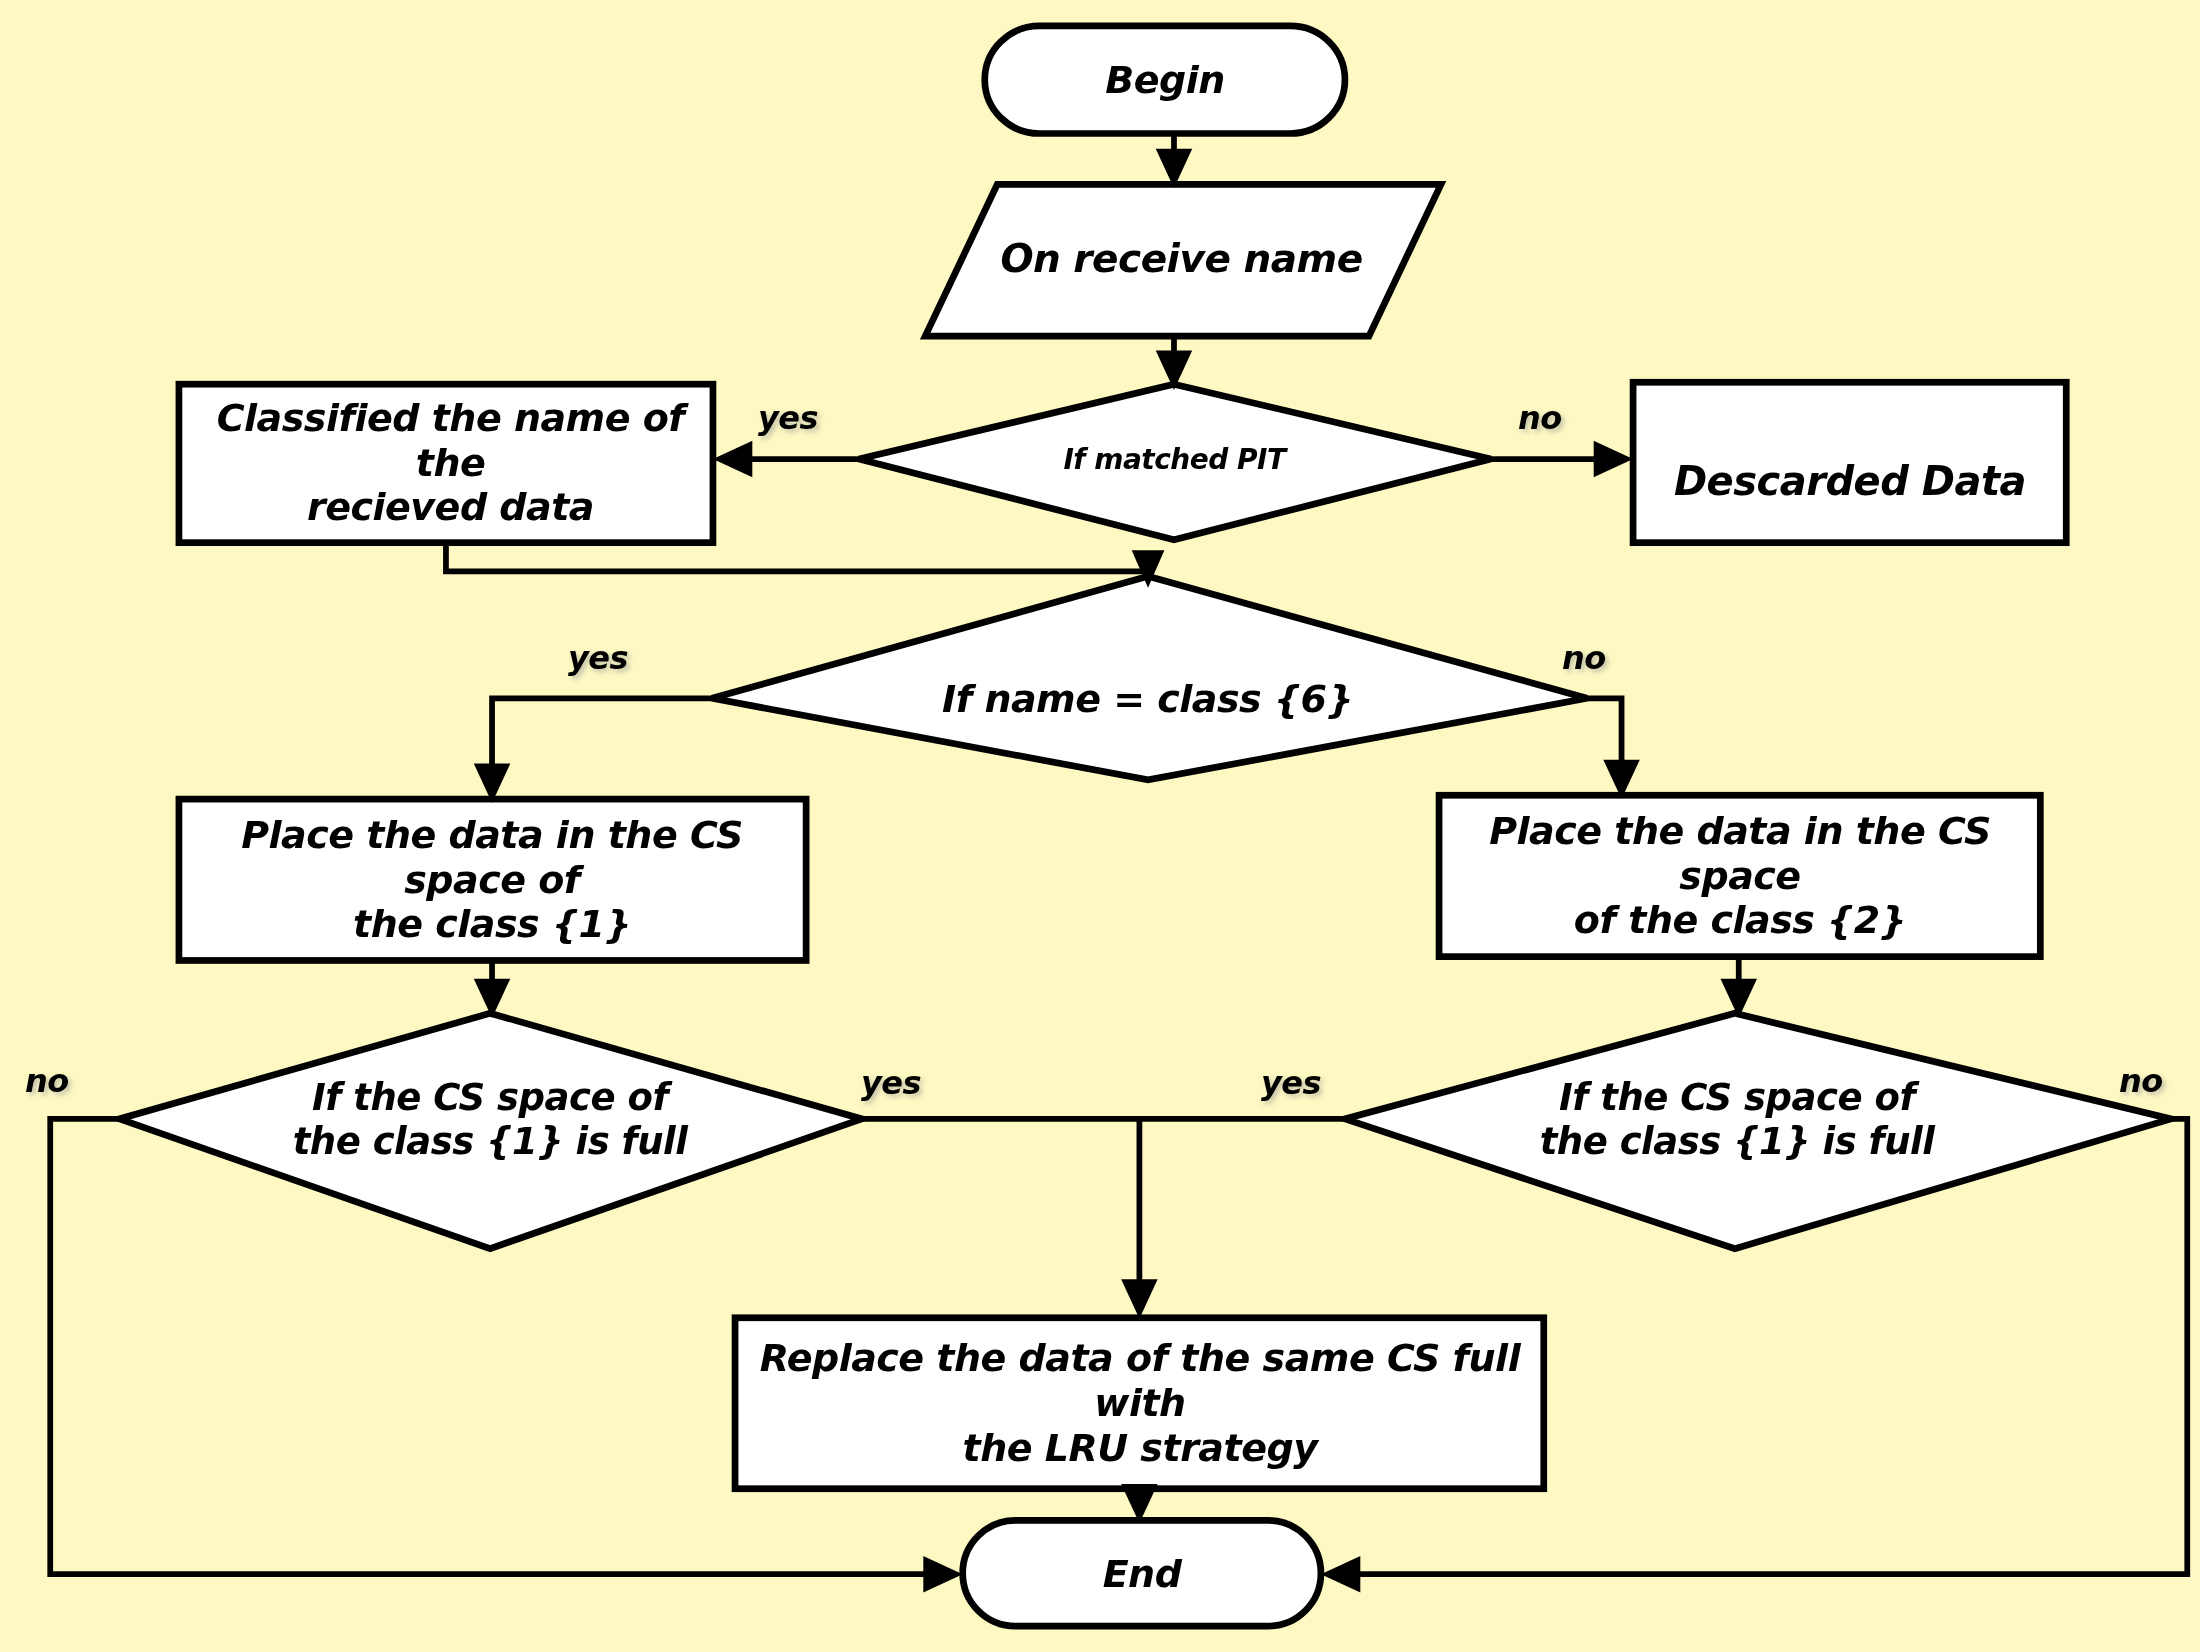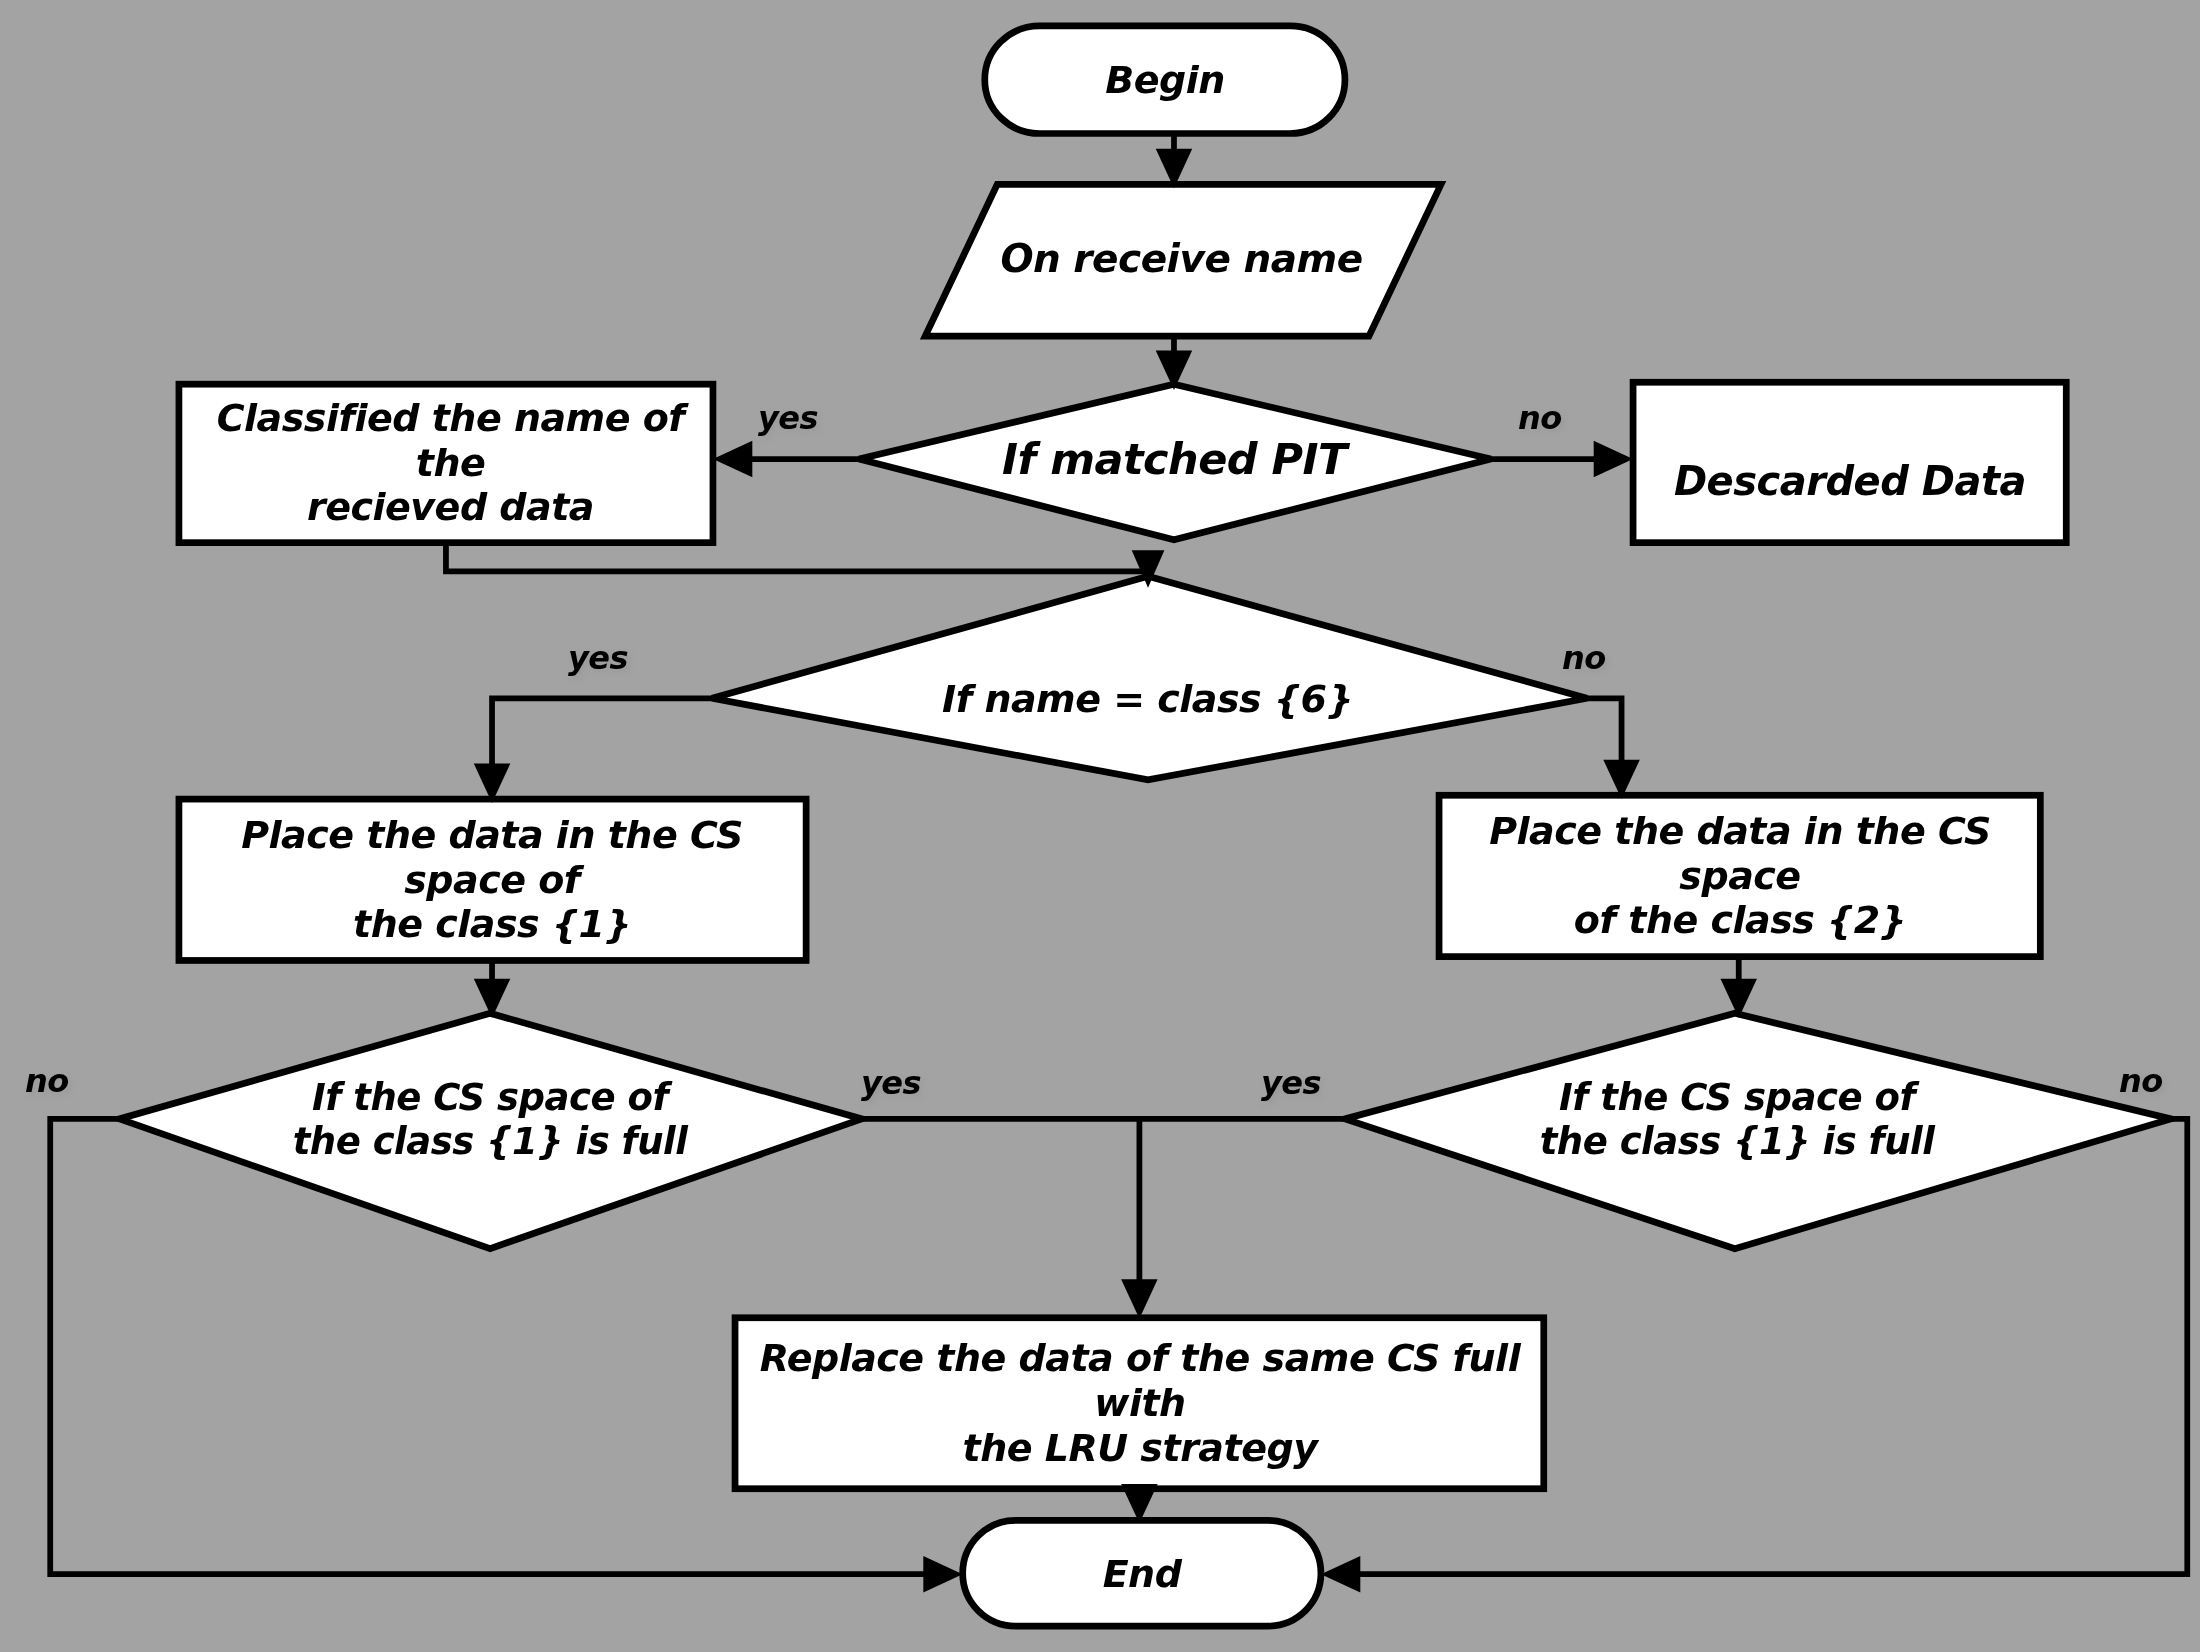--- a/index.html
+++ b/index.html
@@ -4,21 +4,21 @@
 <style>
   html, body {
     margin: 0;
     padding: 0;
     background: #ffffff;
   }
   #flowchart-root {
     position: relative;
     width: 2201px;
     height: 1652px;
-    background: #a3a3a3;
+    background: #fef9c3;
     font-family: "DejaVu Sans", sans-serif;
     overflow: hidden;
   }
   svg#flow-svg {
     position: absolute;
     top: 0;
     left: 0;
     width: 2201px;
     height: 1652px;
     display: block;
@@ -64,21 +64,21 @@
     font-size: 32px;
     letter-spacing: -0.5px;
     text-shadow: 2.9px 2.9px 4.8px rgba(150,150,150,0.55);
     pointer-events: none;
     white-space: nowrap;
   }
   .t-begin   { font-size: 38px; }
   .t-onrecv  { font-size: 39px; }
   .t-class   { font-size: 38px; }
   .t-disc    { font-size: 40px; }
-  .t-pit     { font-size: 43px; }
+  .t-pit     { font-size: 28px; }
   .t-nameq   { font-size: 38px; }
   .t-place   { font-size: 38px; }
   .t-full    { font-size: 37px; }
   .t-replace { font-size: 38px; }
   .t-end     { font-size: 38px; }
 </style>
 </head>
 <body>
 
 <div id="flowchart-root">

